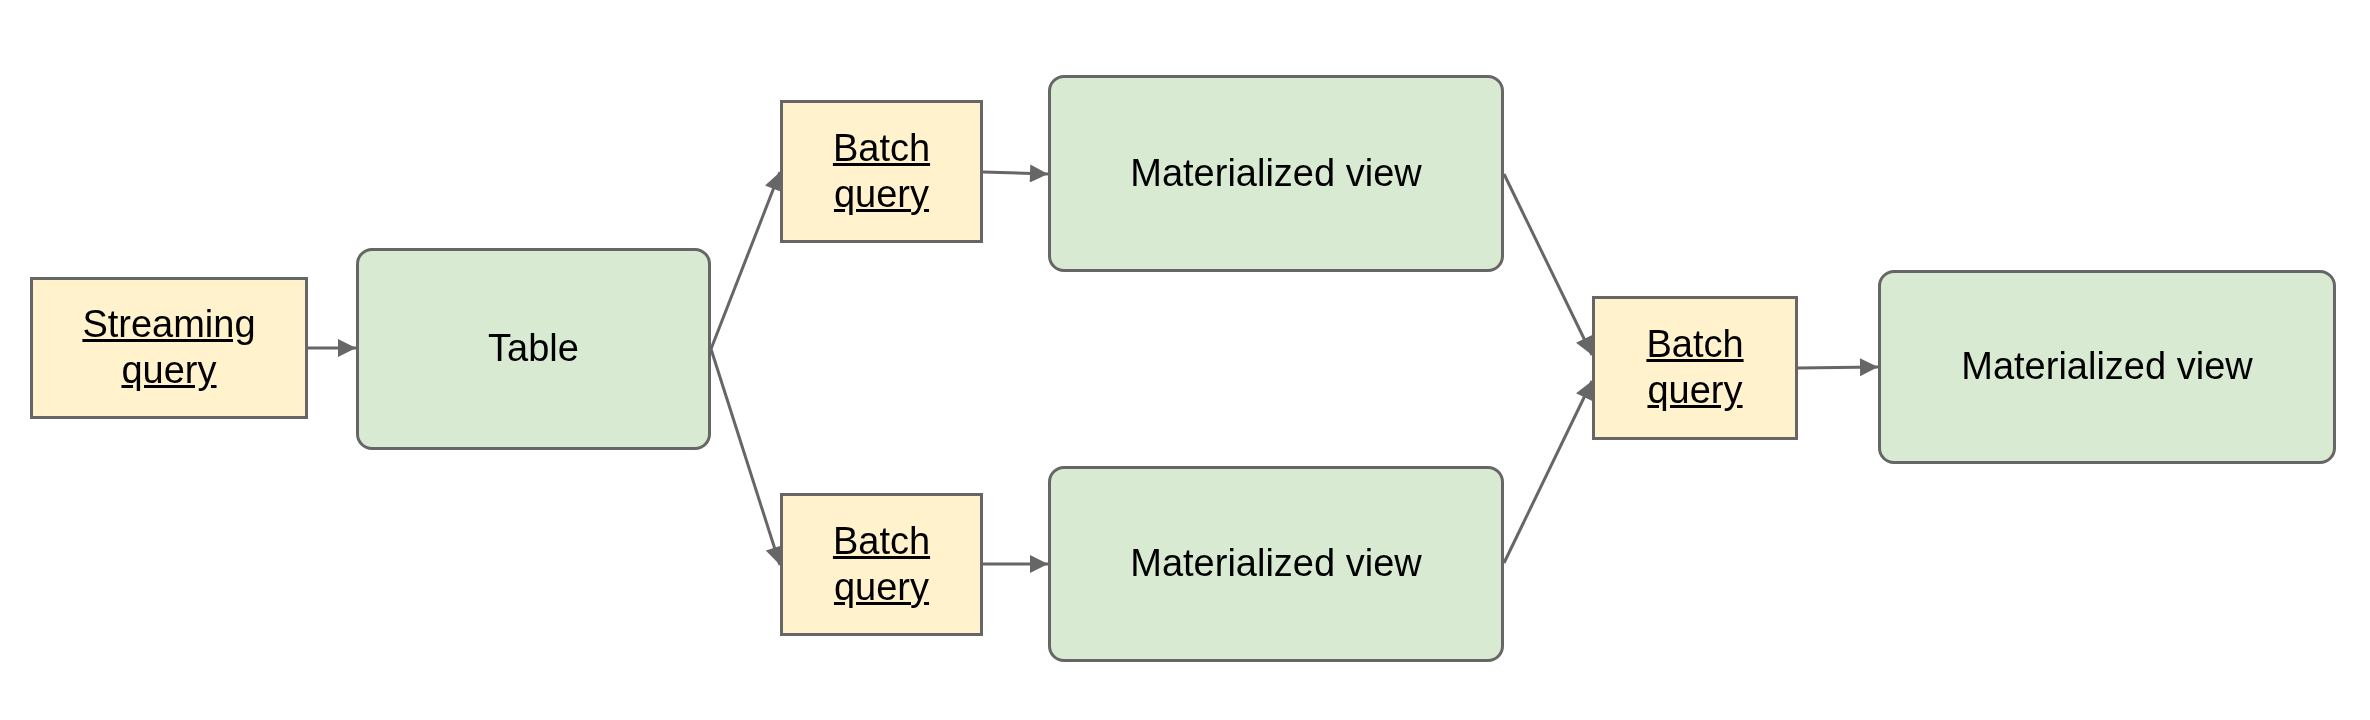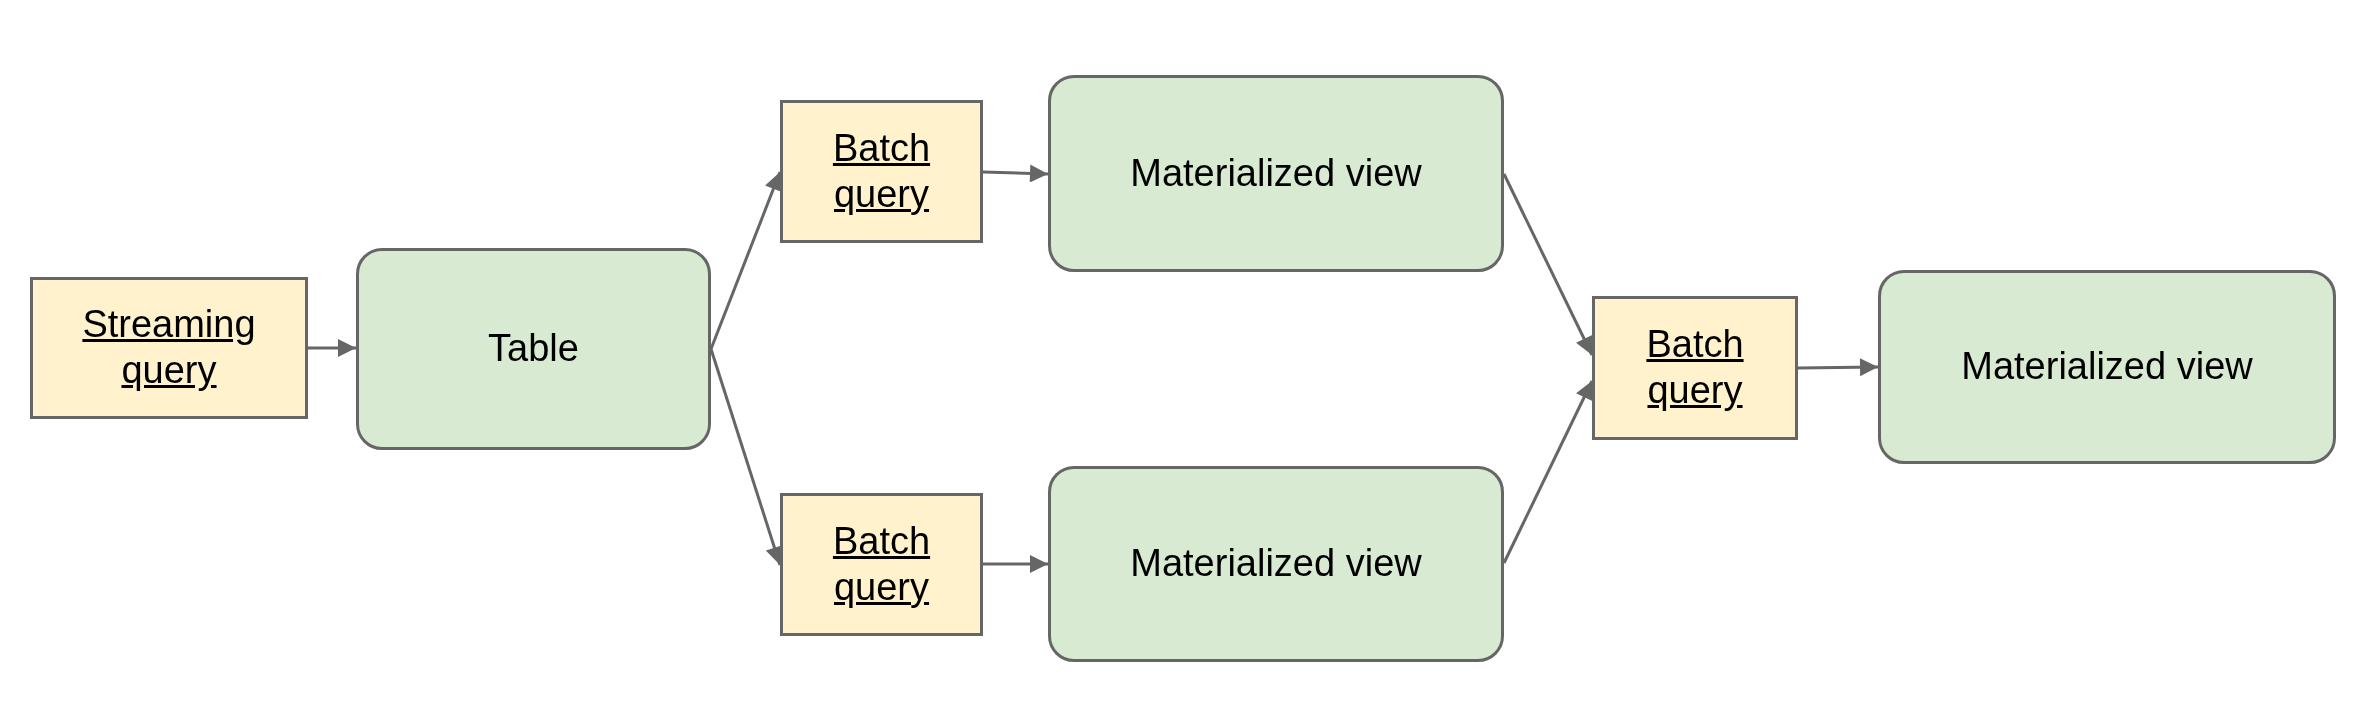--- a/index.html
+++ b/index.html
@@ -38,21 +38,21 @@
     align-items:center;
     justify-content:center;
     text-align:center;
     border:3px solid var(--border);
     color:var(--text);
     font-size:38px;
     line-height:1.2;
     padding:0 18px;
   }
   .node.query{background:var(--yellow_fill);border-radius:0;text-decoration:underline;}
-  .node.dataset{background:var(--green_fill);border-radius:26px;}
+  .node.dataset{background:var(--green_fill);border-radius:16px;}
   .n-streaming{left:30px;top:277px;width:278px;height:142px;}
   .n-table{left:356px;top:248px;width:355px;height:202px;}
   .n-bq-top{left:780px;top:100px;width:203px;height:143px;}
   .n-mv-top{left:1048px;top:75px;width:456px;height:197px;}
   .n-bq-bottom{left:780px;top:493px;width:203px;height:143px;}
   .n-mv-bottom{left:1048px;top:466px;width:456px;height:196px;}
   .n-bq-right{left:1592px;top:296px;width:206px;height:144px;}
   .n-mv-right{left:1878px;top:270px;width:458px;height:194px;}
 </style>
 </head>

